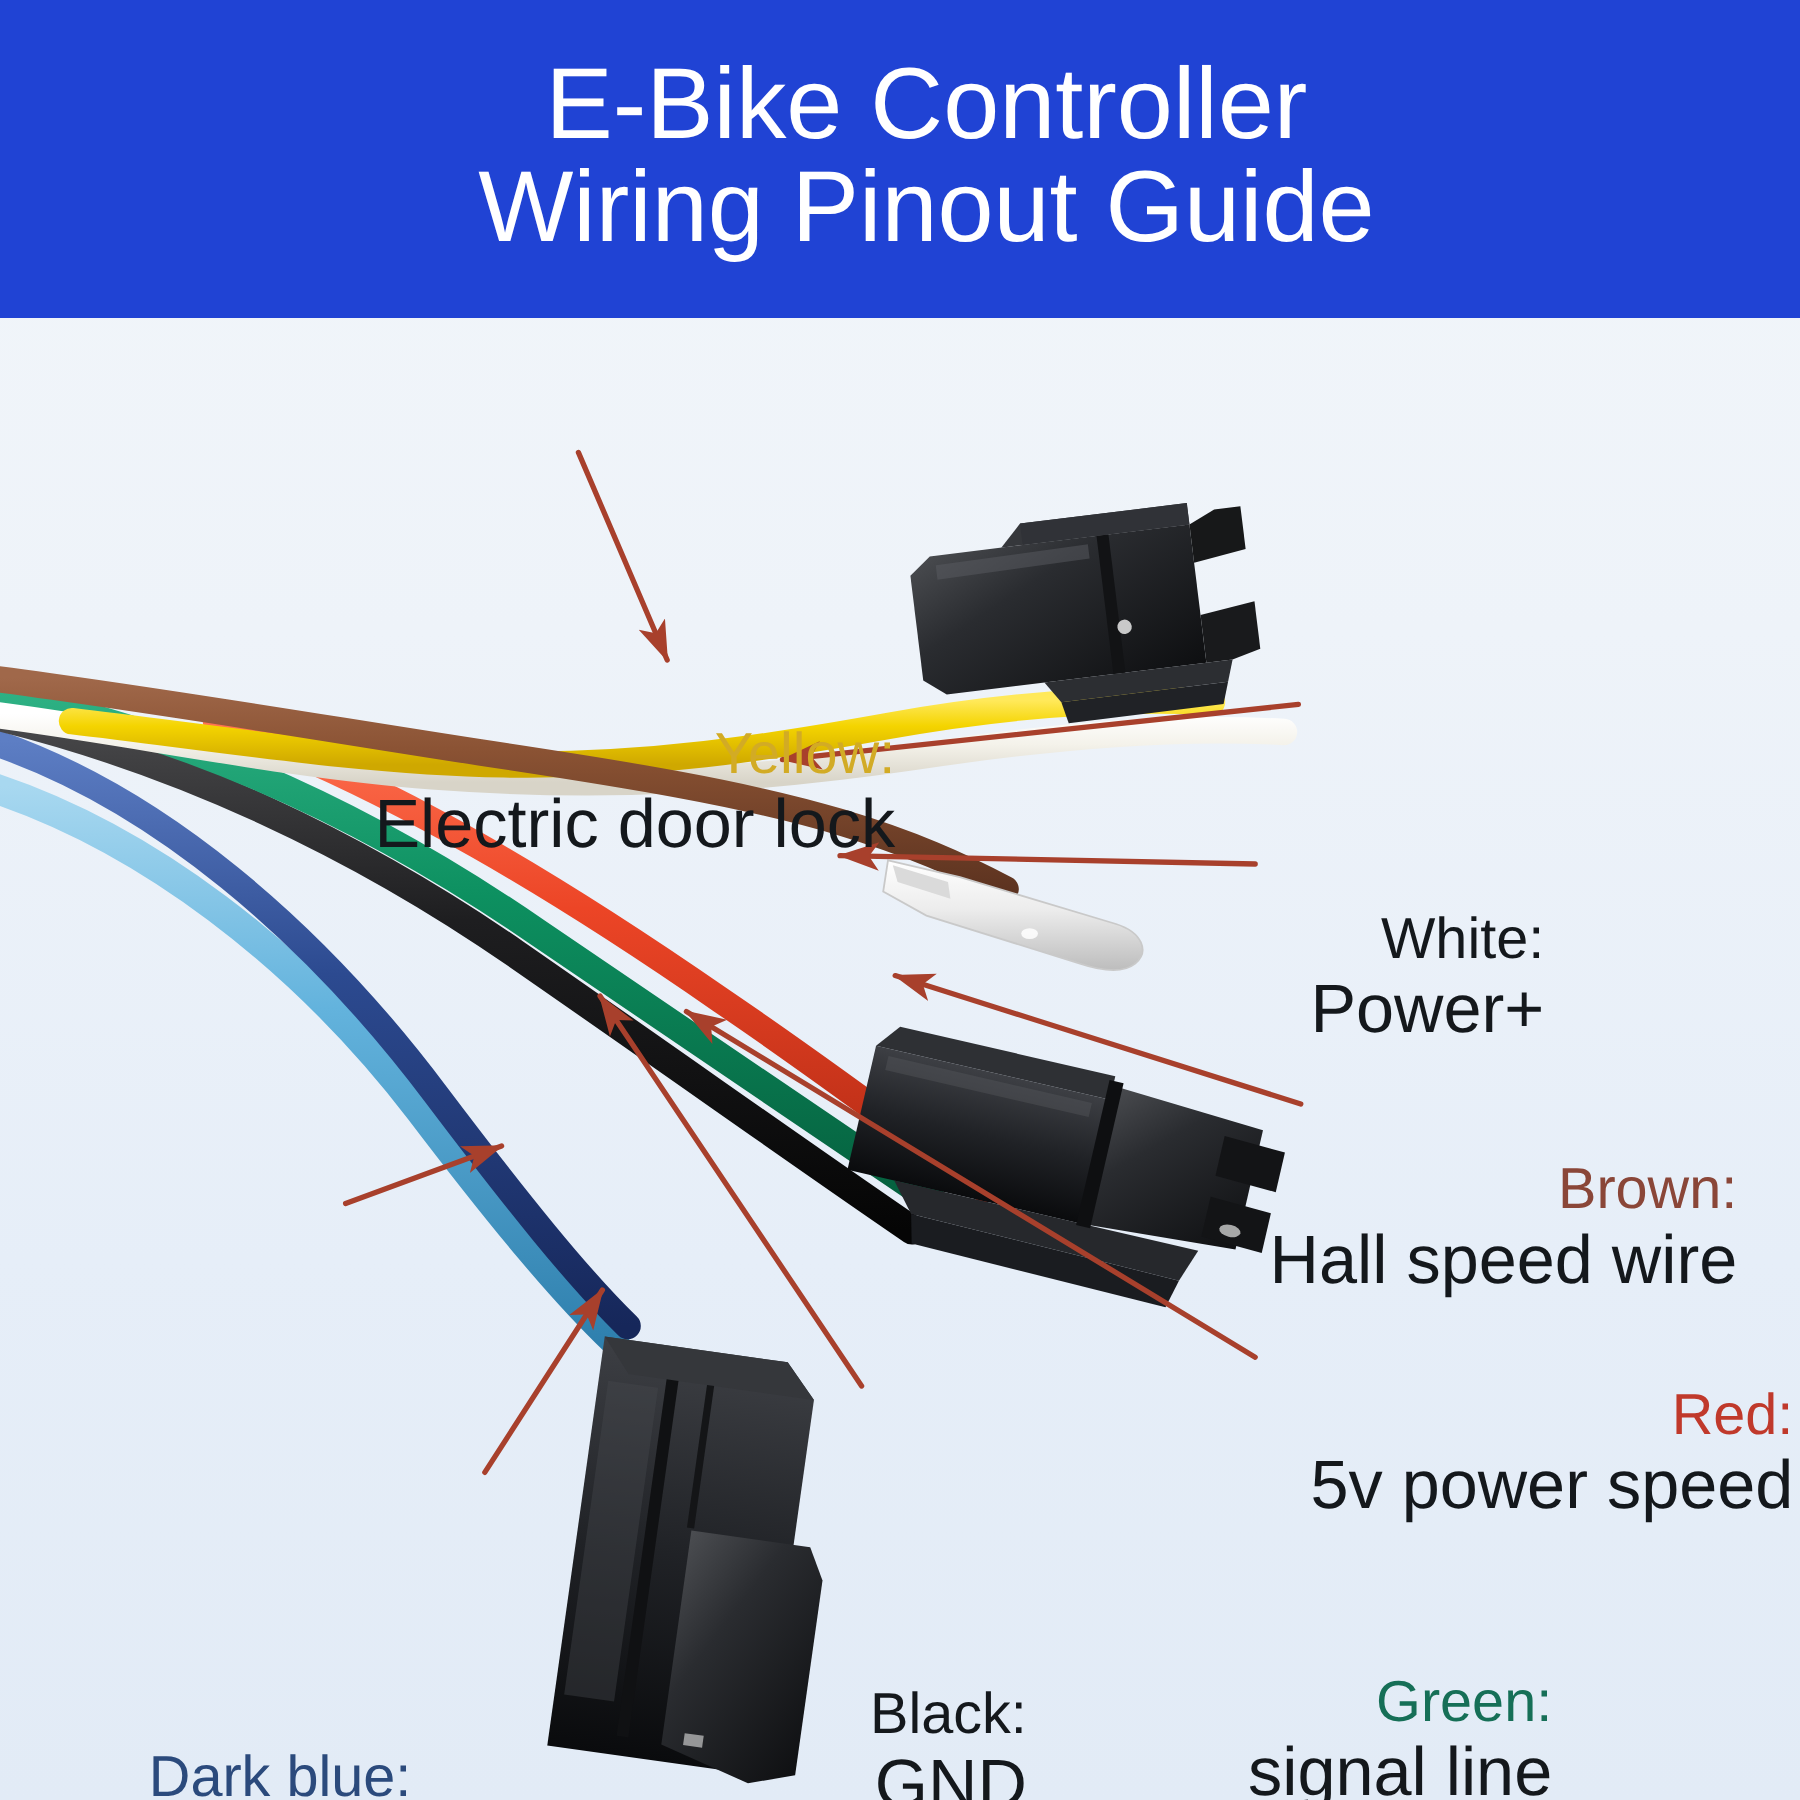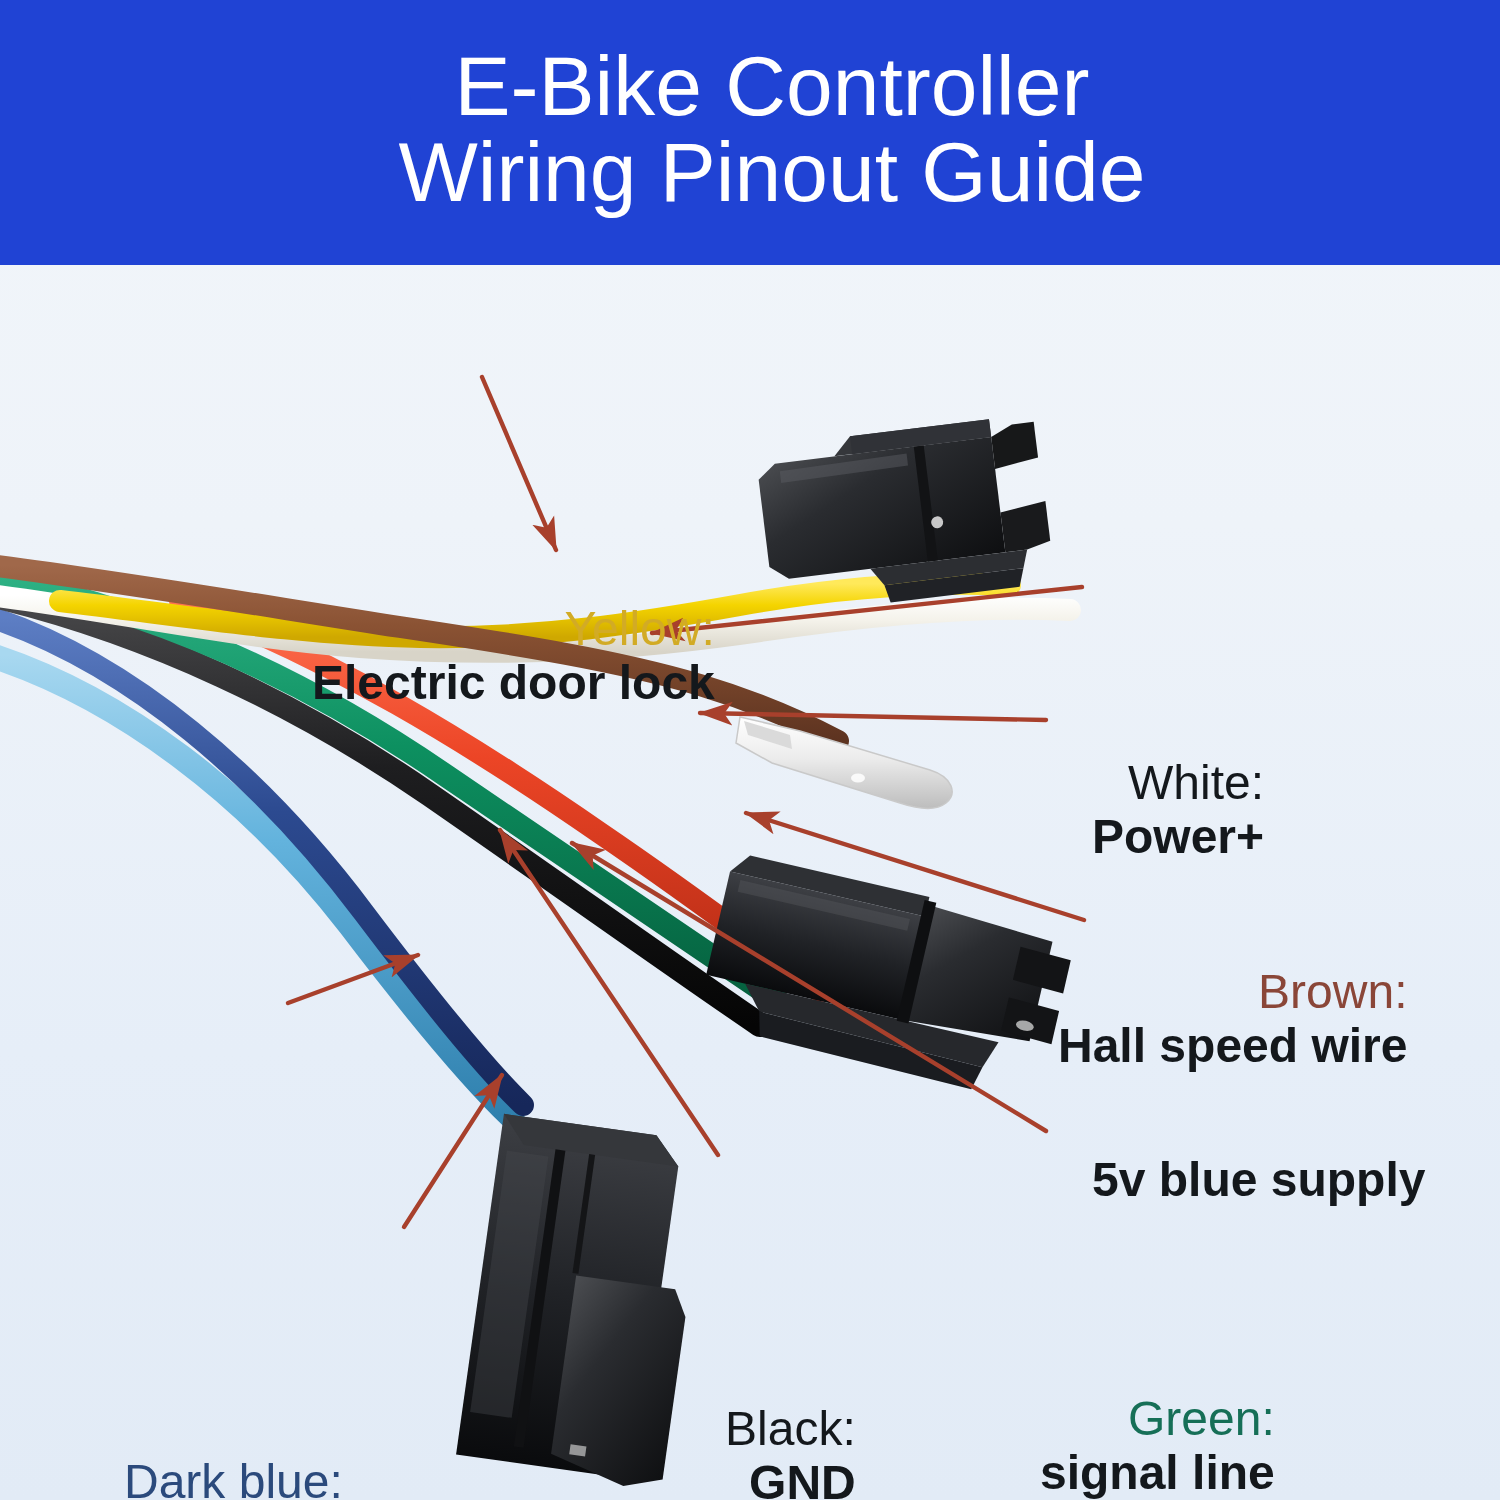--- a/index.html
+++ b/index.html
@@ -65,22 +65,22 @@
     line-height: 1.12;
     white-space: nowrap;
   }
   .callout .color-name {
     display: block;
     font-size: 48px;
     font-weight: 400;
   }
   .callout .desc {
     display: block;
-    font-size: 48px;
-    font-weight: 700;
+    font-size: 57px;
+    font-weight: 400;
     color: #14181c;
   }
 
   #callout-yellow      { left: 312px; top: 337px; }
   #callout-yellow .color-name { color: #d2ab25; }
 
   #callout-white       { left: 1092px; top: 491px; }
   #callout-white .color-name { color: #14181c; }
 
   #callout-brown       { left: 1058px; top: 700px; }
@@ -271,21 +271,22 @@
       <span class="color-name">White:</span>
       <span class="desc">Power+</span>
     </div>
 
     <div class="callout" id="callout-brown">
       <span class="color-name">Brown:</span>
       <span class="desc">Hall speed wire</span>
     </div>
 
     <div class="callout" id="callout-red">
-      <span class="desc">5v blue supply</span>
+      <span class="color-name">Red:</span>
+      <span class="desc">5v power speed</span>
     </div>
 
     <div class="callout" id="callout-green">
       <span class="color-name">Green:</span>
       <span class="desc">signal line</span>
     </div>
 
     <div class="callout" id="callout-black">
       <span class="color-name">Black:</span>
       <span class="desc">GND</span>

